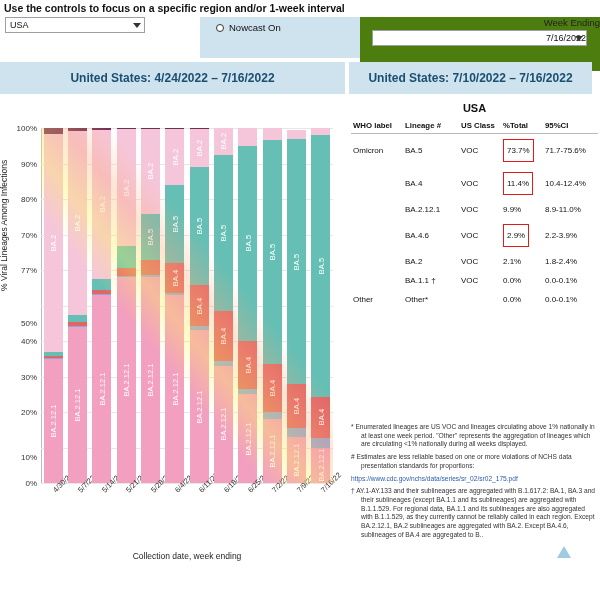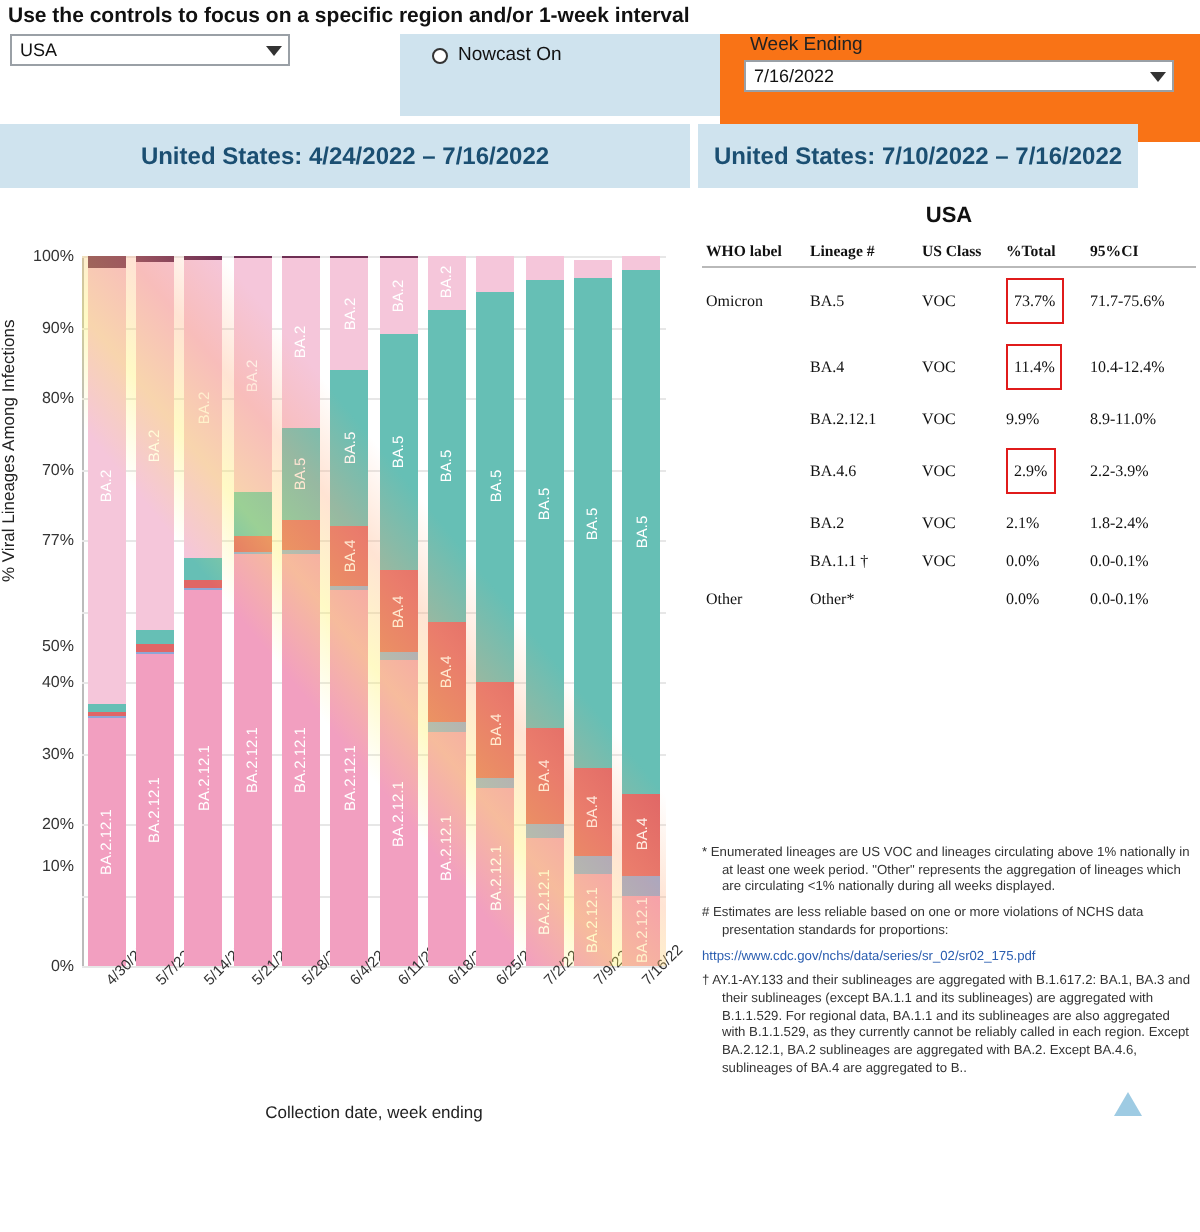--- a/index.html
+++ b/index.html
@@ -59,33 +59,34 @@
     border: 1px solid #333; margin-right: 5px; background: #fff;
     position: relative;
   }
   .radio.sel::after {
     content: ""; position: absolute; left: 1.5px; top: 1.5px;
     width: 3px; height: 3px; border-radius: 50%; background: #111;
   }
   .radio-label { font-size: 9.5px; color: #111; }
   .ctrl-panel-week {
     position: absolute; left: 360px; top: 17px; width: 240px; height: 54px;
-    background: #f97316;
+    background: #4d7c0f;
     padding-left: 10px;
+    text-align: right;
   }
   .ctrl-panel-week .select-box { width: 215px; margin-left: 2px; }
 
   
   .banner {
     position: absolute; top: 62px; height: 32px;
     background: #cfe3ee;
     display: flex; align-items: center; justify-content: center;
   }
   .banner-left  { left: 0px;   width: 345px; }
-  .banner-right { left: 349px; width: 220px; justify-content: center; }
+  .banner-right { left: 349px; width: 243px; justify-content: center; }
   .banner-text {
     font-size: 12px; font-weight: bold; color: #1b4f72;
   }
 
   
   .chart-pane {
     position: absolute; left: 0; top: 96px; width: 345px; height: 520px;
     background: #fff;
   }
   .y-axis-title {
@@ -140,21 +141,20 @@
     position: absolute; left: 349px; top: 96px; width: 251px; height: 520px;
     background: #fff;
   }
   .table-title {
     text-align: center; font-size: 11px; font-weight: bold; color: #111;
     padding: 6px 0 4px 0;
   }
   table.lin {
     width: 247px; margin-left: 2px; border-collapse: collapse;
     font-size: 8px;
-    font-family: Liberation Serif, serif;
   }
   table.lin th {
     font-weight: bold; color: #111; text-align: left;
     border-bottom: 1px solid #b9b9b9; padding: 3px 2px 3px 2px;
     vertical-align: bottom; font-size: 7.8px;
   }
   table.lin td {
     padding: 5px 2px; color: #111; vertical-align: middle;
     font-size: 8px;
   }
@@ -218,21 +218,21 @@
 </div>
 
 <div class="chart-pane">
   <div class="y-axis-title">% Viral Lineages Among Infections</div>
   <div class="plot" id="plot">
     <div class="axis-line-y"></div>
     <div class="axis-line-x"></div>
   <div class="gridline" style="top: 355px;"></div>
       <div class="ytick" style="top: 355px;">0%</div>
       <div class="gridline" style="top: 319.5px;"></div>
-      <div class="ytick" style="top: 305px;">10%</div>
+      <div class="ytick" style="top: 329px;">10%</div>
       <div class="gridline" style="top: 284px;"></div>
       <div class="ytick" style="top: 284px;">20%</div>
       <div class="gridline" style="top: 248.5px;"></div>
       <div class="ytick" style="top: 248.5px;">30%</div>
       <div class="gridline" style="top: 213px;"></div>
       <div class="ytick" style="top: 213px;">40%</div>
       <div class="gridline" style="top: 177.5px;"></div>
       <div class="ytick" style="top: 183px; margin-top: 12px;">50%</div>
       <div class="gridline" style="top: 142px;"></div>
       <div class="ytick" style="top: 142px;">77%</div>

